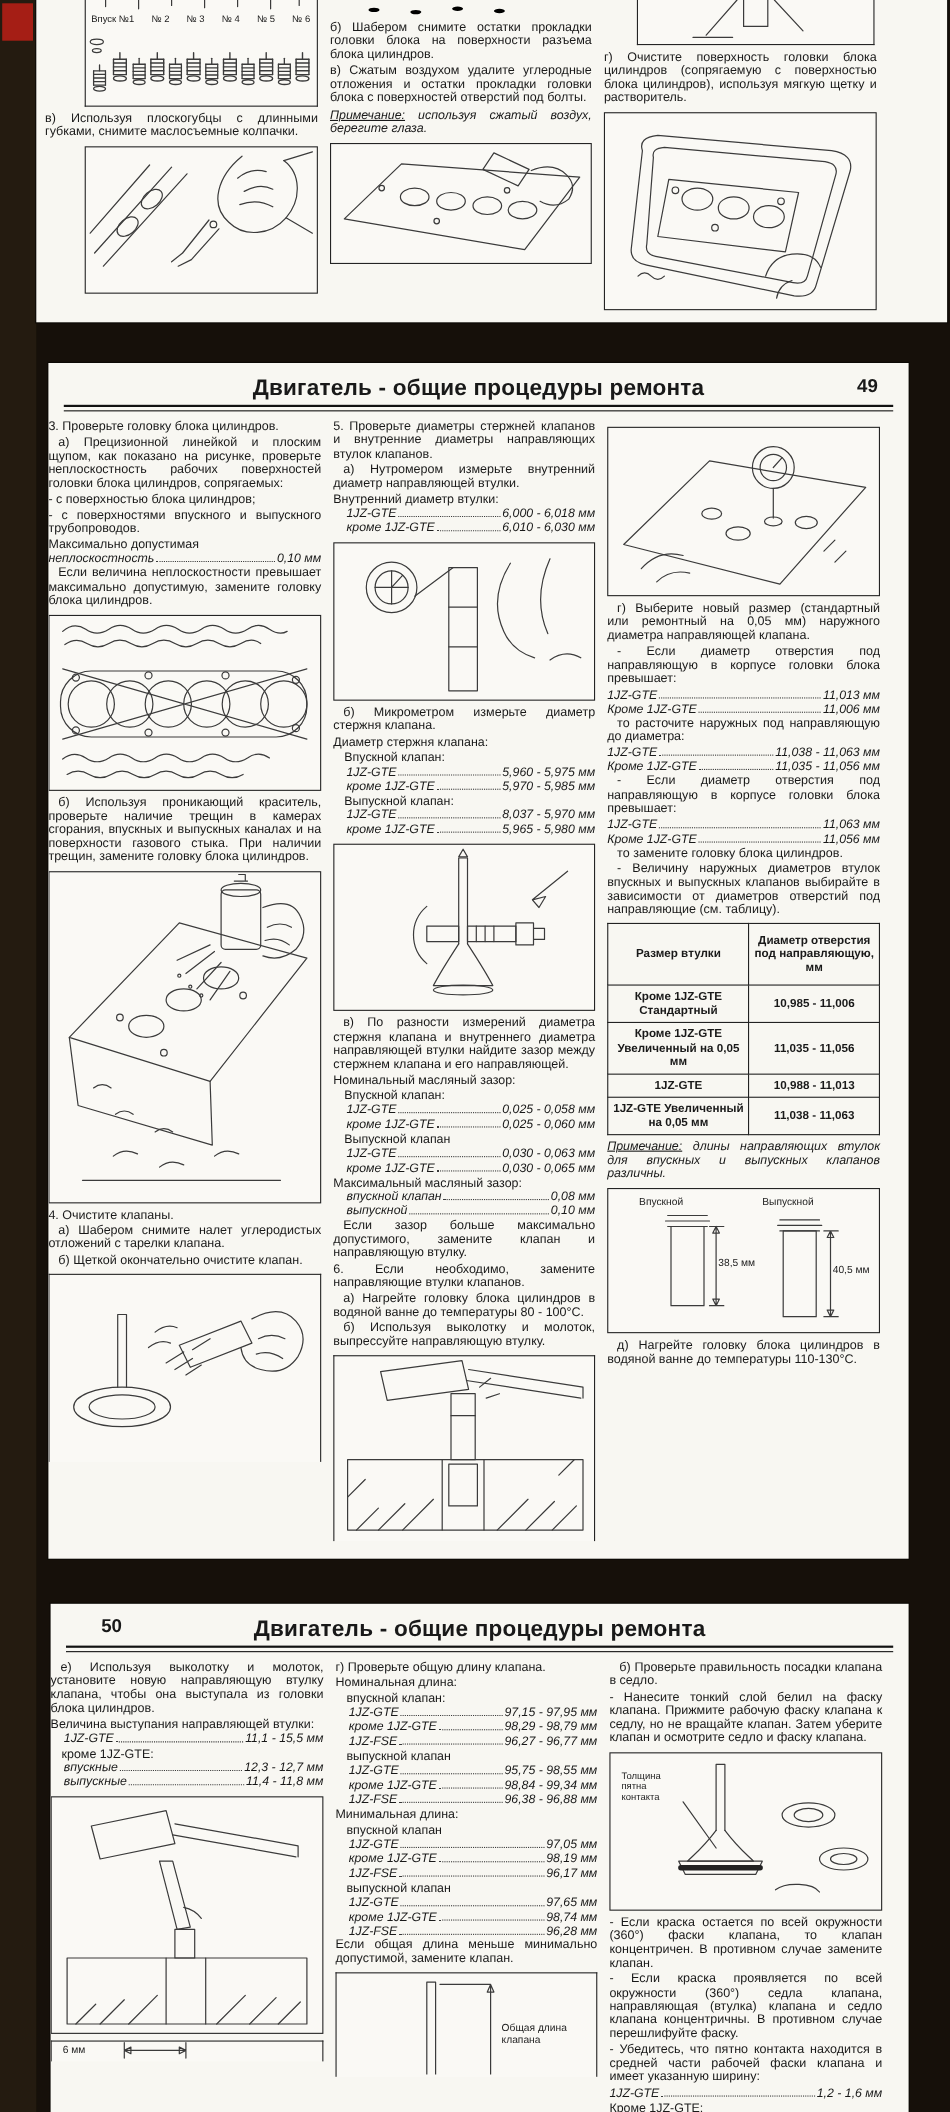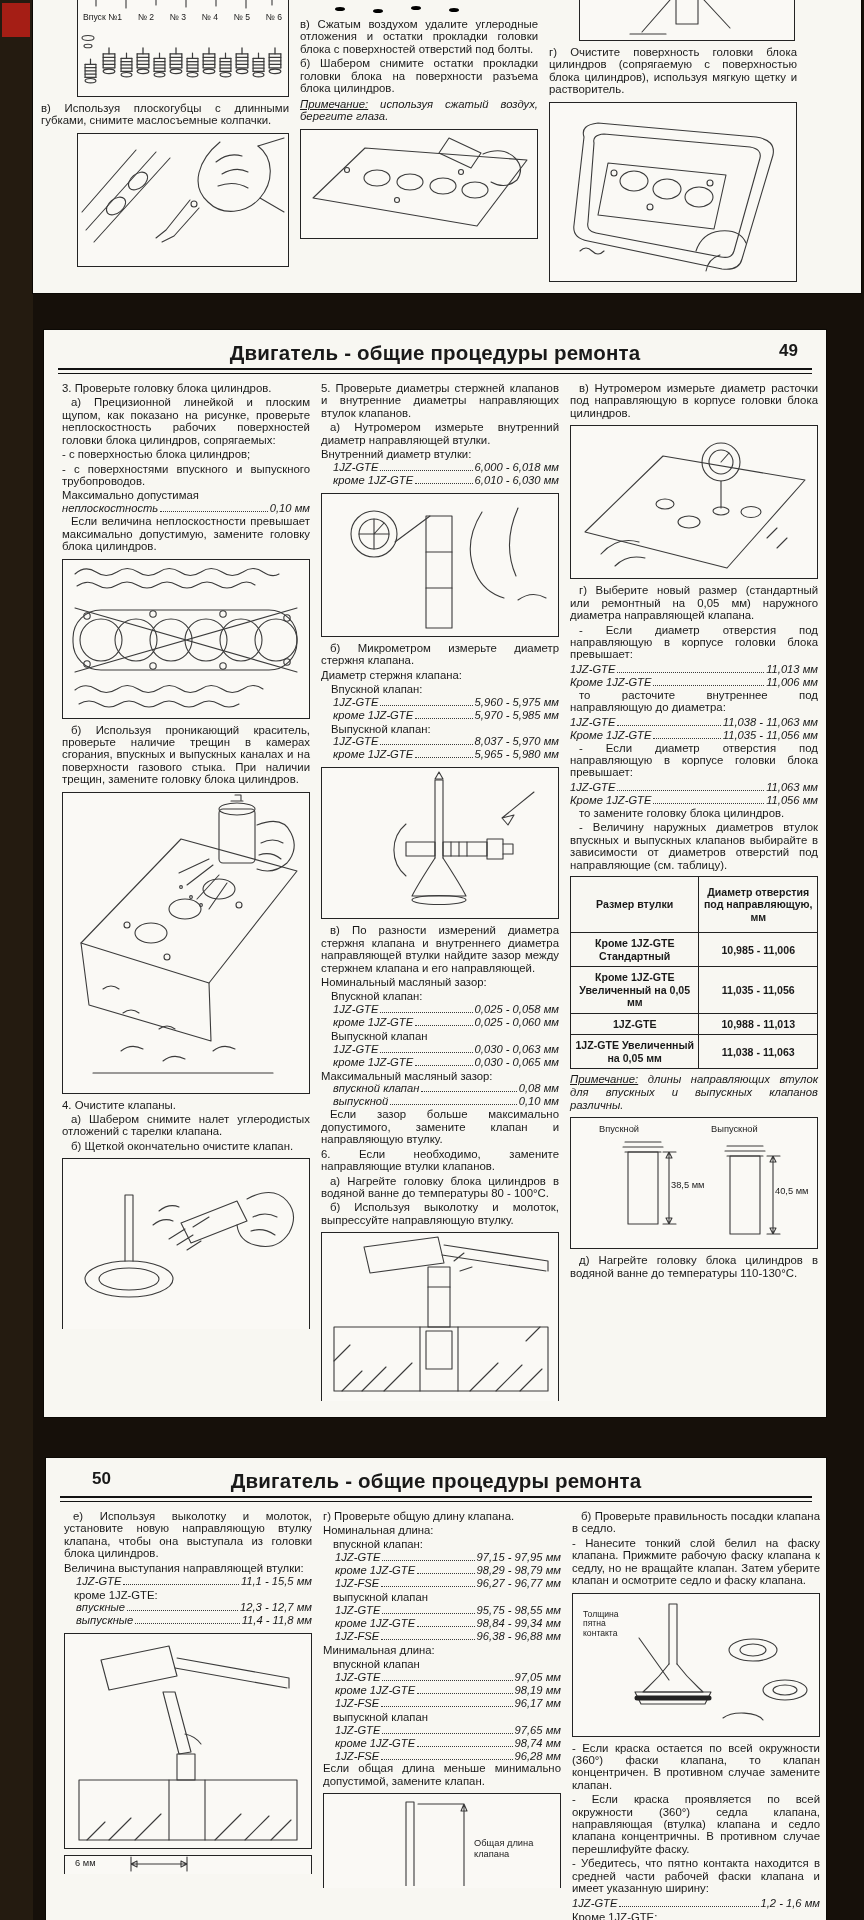--- a/index.html
+++ b/index.html
@@ -10,21 +10,21 @@
   .red-badge{position:absolute;left:2px;top:3px;width:28px;height:34px;background:#a51e15}
   .page{position:absolute;background:#f8f7f2;overflow:hidden;box-shadow:0 0 0 1px #0c0905}
   .page-top{left:33px;top:0;width:828px;height:293px}
   .p49{left:44px;top:330px;width:782px;height:1087px}
   .p50{left:46px;top:1458px;width:780px;height:462px}
   .ph{position:relative;padding:11px 16px 0}
   .ph h1{margin:0;text-align:center;font-size:20.5px;font-weight:bold;letter-spacing:.2px}
   .pnum{position:absolute;top:11px;font-size:17px;font-weight:bold}
   .pnum.r{right:28px}.pnum.l{left:46px}
   .hrule{height:3px;border-top:2.2px solid #121212;border-bottom:1px solid #121212;margin:3px 14px 0}
-  .cols{display:flex;gap:11px;padding:8px 12px 0 18px}
+  .cols{display:flex;gap:11px;padding:8px 12px 0 0}
   .page-top .cols{padding:0 10px 0 8px}
   .col{flex:0 0 auto}
   .c1{width:248px}.c2{width:238px}.c3{width:248px}
   p.t{margin:0 0 2px;font-size:11.4px;line-height:1.09;text-align:justify;text-indent:9px}
   p.t.ni{text-indent:0}
   .hd{font-size:11.3px;line-height:1.14;margin:1px 0 0;text-align:left}
   .hd.ind{padding-left:10px}
   .sp{display:flex;align-items:baseline;font-size:11.2px;font-style:italic;line-height:1.16;padding-left:12px;margin:0}
   .sp.f{padding-left:0}
   .sp .l,.sp .v{white-space:nowrap}
@@ -104,22 +104,22 @@
       </div>
 
       <div class="col c2">
         <svg class="nob" width="238" height="14" viewBox="0 0 238 14">
           <path d="M40,0 v6 M78,0 v8 M116,0 v5 M154,0 v7 M190,0 v6"></path>
           <ellipse cx="40" cy="9" rx="5" ry="2"></ellipse>
             <ellipse cx="78" cy="11" rx="5" ry="2"></ellipse>
           <ellipse cx="116" cy="8" rx="5" ry="2"></ellipse>
             <ellipse cx="154" cy="10" rx="5" ry="2"></ellipse>
         </svg>
+        <p class="t ni">б) Шабером снимите остатки прокладки головки блока на поверхности разъема блока цилиндров.</p>
         <p class="t ni">в) Сжатым воздухом удалите углеродные отложения и остатки прокладки головки блока с поверхностей отверстий под болты.</p>
-        <p class="t ni">б) Шабером снимите остатки прокладки головки блока на поверхности разъема блока цилиндров.</p>
         <p class="note"><span class="nl">Примечание:</span> <span>используя сжатый воздух, берегите глаза.</span></p>
         <div class="fig" style="height:108px">
           <svg width="234" height="106" viewBox="0 0 234 106">
             <path d="M12,68 L64,18 L226,30 L176,96 Z"></path>
             <ellipse cx="76" cy="48" rx="13" ry="8"></ellipse>
               <ellipse cx="109" cy="52" rx="13" ry="8"></ellipse>
             <ellipse cx="142" cy="56" rx="13" ry="8"></ellipse>
               <ellipse cx="174" cy="60" rx="13" ry="8"></ellipse>
             <circle cx="46" cy="40" r="2.5"></circle>
               <circle cx="96" cy="70" r="2.5"></circle>
@@ -357,21 +357,20 @@
             <path d="M132,28 l10,-8 M138,38 l12,-4"></path>
             <rect x="12" y="94" width="214" height="64"></rect>
             <path d="M98,94 v64 M136,94 v64"></path>
             <rect x="104" y="98" width="26" height="38"></rect>
             <path d="M20,158 l20,-20 M40,158 l24,-24 M62,158 l28,-28 M148,158 l28,-28 M174,158 l26,-26 M198,158 l22,-22 M12,128 l16,-16 M204,108 l14,-14"></path>
           </svg>
         </div>
       </div>
 
       <div class="col c3">
-        <p class="t">в) Нутромером измерьте диаметр расточки под направляющую в корпусе головки блока цилиндров.</p>
         <div class="fig" style="height:152px">
           <svg width="244" height="150" viewBox="0 0 244 150">
             <path d="M14,106 L92,30 L234,54 L156,142 Z"></path>
             <ellipse cx="118" cy="96" rx="11" ry="6"></ellipse>
               <ellipse cx="94" cy="78" rx="9" ry="5"></ellipse>
               <ellipse cx="180" cy="86" rx="10" ry="5.5"></ellipse>
             <circle cx="150" cy="36" r="19"></circle>
               <circle cx="150" cy="36" r="12"></circle>
             <path d="M150,36 l8,-9 M150,55 V82"></path>
             <ellipse cx="150" cy="85" rx="8" ry="4"></ellipse>
@@ -384,21 +383,21 @@
         <div class="sp f">
             <span class="l">1JZ-GTE</span>
             <span class="dots"></span>
             <span class="v">11,013 мм</span>
           </div>
         <div class="sp f">
             <span class="l">Кроме 1JZ-GTE</span>
             <span class="dots"></span>
             <span class="v">11,006 мм</span>
           </div>
-        <p class="t">то расточите внутреннее под направляющую до диаметра:</p>
+        <p class="t">то расточите наружных под направляющую до диаметра:</p>
         <div class="sp f">
             <span class="l">1JZ-GTE</span>
             <span class="dots"></span>
             <span class="v">11,038 - 11,063 мм</span>
           </div>
         <div class="sp f">
             <span class="l">Кроме 1JZ-GTE</span>
             <span class="dots"></span>
             <span class="v">11,035 - 11,056 мм</span>
           </div>

